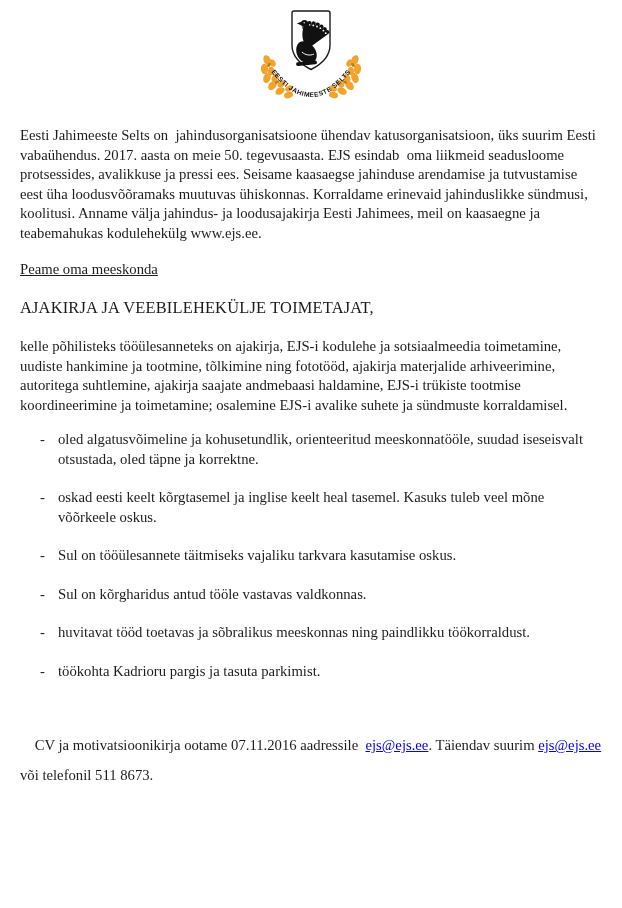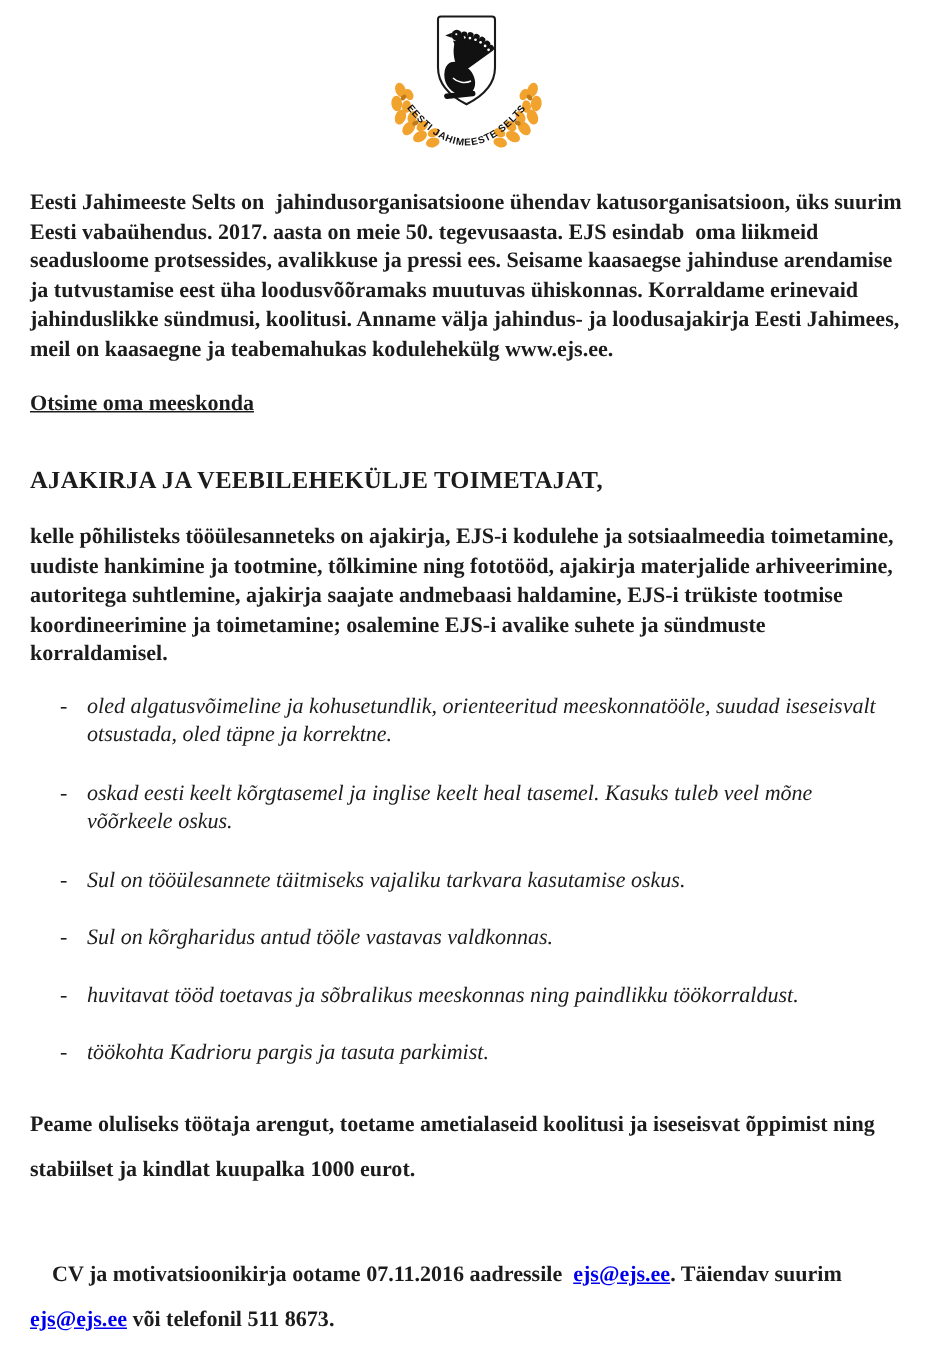--- a/index.html
+++ b/index.html
@@ -8,44 +8,44 @@
     font-family:"Liberation Serif", serif;
     color:#1c1c1c;
   }
   .page{padding:8px 20px 0 20px;}
   .logo-wrap{width:106px;margin:0 auto;}
   .logo-wrap svg{display:block;}
   .ring-text{
     font-family:"Liberation Sans", sans-serif;
     font-size:6.6px;font-weight:bold;letter-spacing:0.55px;fill:#111;
   }
-  p{margin:0;font-weight:bold;}
+  p{margin:0;}
   .body-text{
     font-size:14.7px;line-height:19.5px;white-space:pre-wrap;
   }
   .intro{margin-top:24px;}
   .underline-heading{
     font-size:14.7px;line-height:19px;text-decoration:underline;
   }
   .seeking{margin-top:17px;}
   .position-title{
-    margin-top:30px;font-size:16.4px;line-height:21px;letter-spacing:0.2px;
+    margin-top:18px;font-size:16.4px;line-height:21px;letter-spacing:0.2px;
   }
   .duties{margin-top:19px;}
   .expect-heading{margin-top:18px;}
   .offer-heading{margin-top:3px;}
   ul.dash-list{
     list-style:none;margin:15px 0 0 0;padding:0 0 0 20px;
   }
   ul.dash-list li{
     display:flex;margin-bottom:19px;
     font-size:14.7px;line-height:19.5px;
   }
   ul.dash-list .dash{flex:0 0 18px;width:18px;}
-  ul.dash-list .li-text{flex:1;font-style:italic;}
+  ul.dash-list .li-text{flex:1;}
   .development{margin-top:22px;line-height:30px;}
   .apply{margin-top:10px;line-height:30px;}
   a.email-link{color:var(--link-color,#0000EE);text-decoration:underline;cursor:pointer;}
 </style>
 </head>
 <body>
 
 <div class="page">
 
   <div class="logo-wrap">
@@ -101,21 +101,21 @@
       </g>
 
       <text class="ring-text">
         <textPath href="#arcpath" startOffset="50%" text-anchor="middle">EESTI JAHIMEESTE SELTS</textPath>
       </text>
     </svg>
   </div>
 
   <p class="body-text intro">Eesti Jahimeeste Selts on  jahindusorganisatsioone ühendav katusorganisatsioon, üks suurim Eesti vabaühendus. 2017. aasta on meie 50. tegevusaasta. EJS esindab  oma liikmeid seadusloome protsessides, avalikkuse ja pressi ees. Seisame kaasaegse jahinduse arendamise ja tutvustamise eest üha loodusvõõramaks muutuvas ühiskonnas. Korraldame erinevaid jahinduslikke sündmusi, koolitusi. Anname välja jahindus- ja loodusajakirja Eesti Jahimees, meil on kaasaegne ja teabemahukas kodulehekülg www.ejs.ee.</p>
 
-  <p class="underline-heading seeking">Otsime oma meeskonda</p>
+  <p class="underline-heading seeking">Peame oma meeskonda</p>
 
   <p class="position-title">AJAKIRJA JA VEEBILEHEKÜLJE TOIMETAJAT,</p>
 
   <p class="body-text duties">kelle põhilisteks tööülesanneteks on ajakirja, EJS-i kodulehe ja sotsiaalmeedia toimetamine, uudiste hankimine ja tootmine, tõlkimine ning fototööd, ajakirja materjalide arhiveerimine, autoritega suhtlemine, ajakirja saajate andmebaasi haldamine, EJS-i trükiste tootmise koordineerimine ja toimetamine; osalemine EJS-i avalike suhete ja sündmuste korraldamisel.</p>
 
 
   <ul class="dash-list">
     <li>
       <span class="dash">-</span>
       <span class="li-text">oled algatusvõimeline ja kohusetundlik, orienteeritud meeskonnatööle, suudad iseseisvalt otsustada, oled täpne ja korrektne.</span>
@@ -139,19 +139,18 @@
     <li>
       <span class="dash">-</span>
       <span class="li-text">huvitavat tööd toetavas ja sõbralikus meeskonnas ning paindlikku töökorraldust.</span>
     </li>
     <li>
       <span class="dash">-</span>
       <span class="li-text">töökohta Kadrioru pargis ja tasuta parkimist.</span>
     </li>
   </ul>
 
-  <p class="body-text development">Peame oluliseks töötaja arengut, toetame ametialaseid koolitusi ja iseseisvat õppimist ning stabiilset ja kindlat kuupalka 1000 eurot.</p>
 
   <p class="body-text apply">
     <span>CV ja motivatsioonikirja ootame 07.11.2016 aadressile  </span><a class="email-link">ejs@ejs.ee</a><span>. Täiendav suurim </span><a class="email-link">ejs@ejs.ee</a><span> või telefonil 511 8673.</span>
   </p>
 
 </div>
 
 </body></html>

